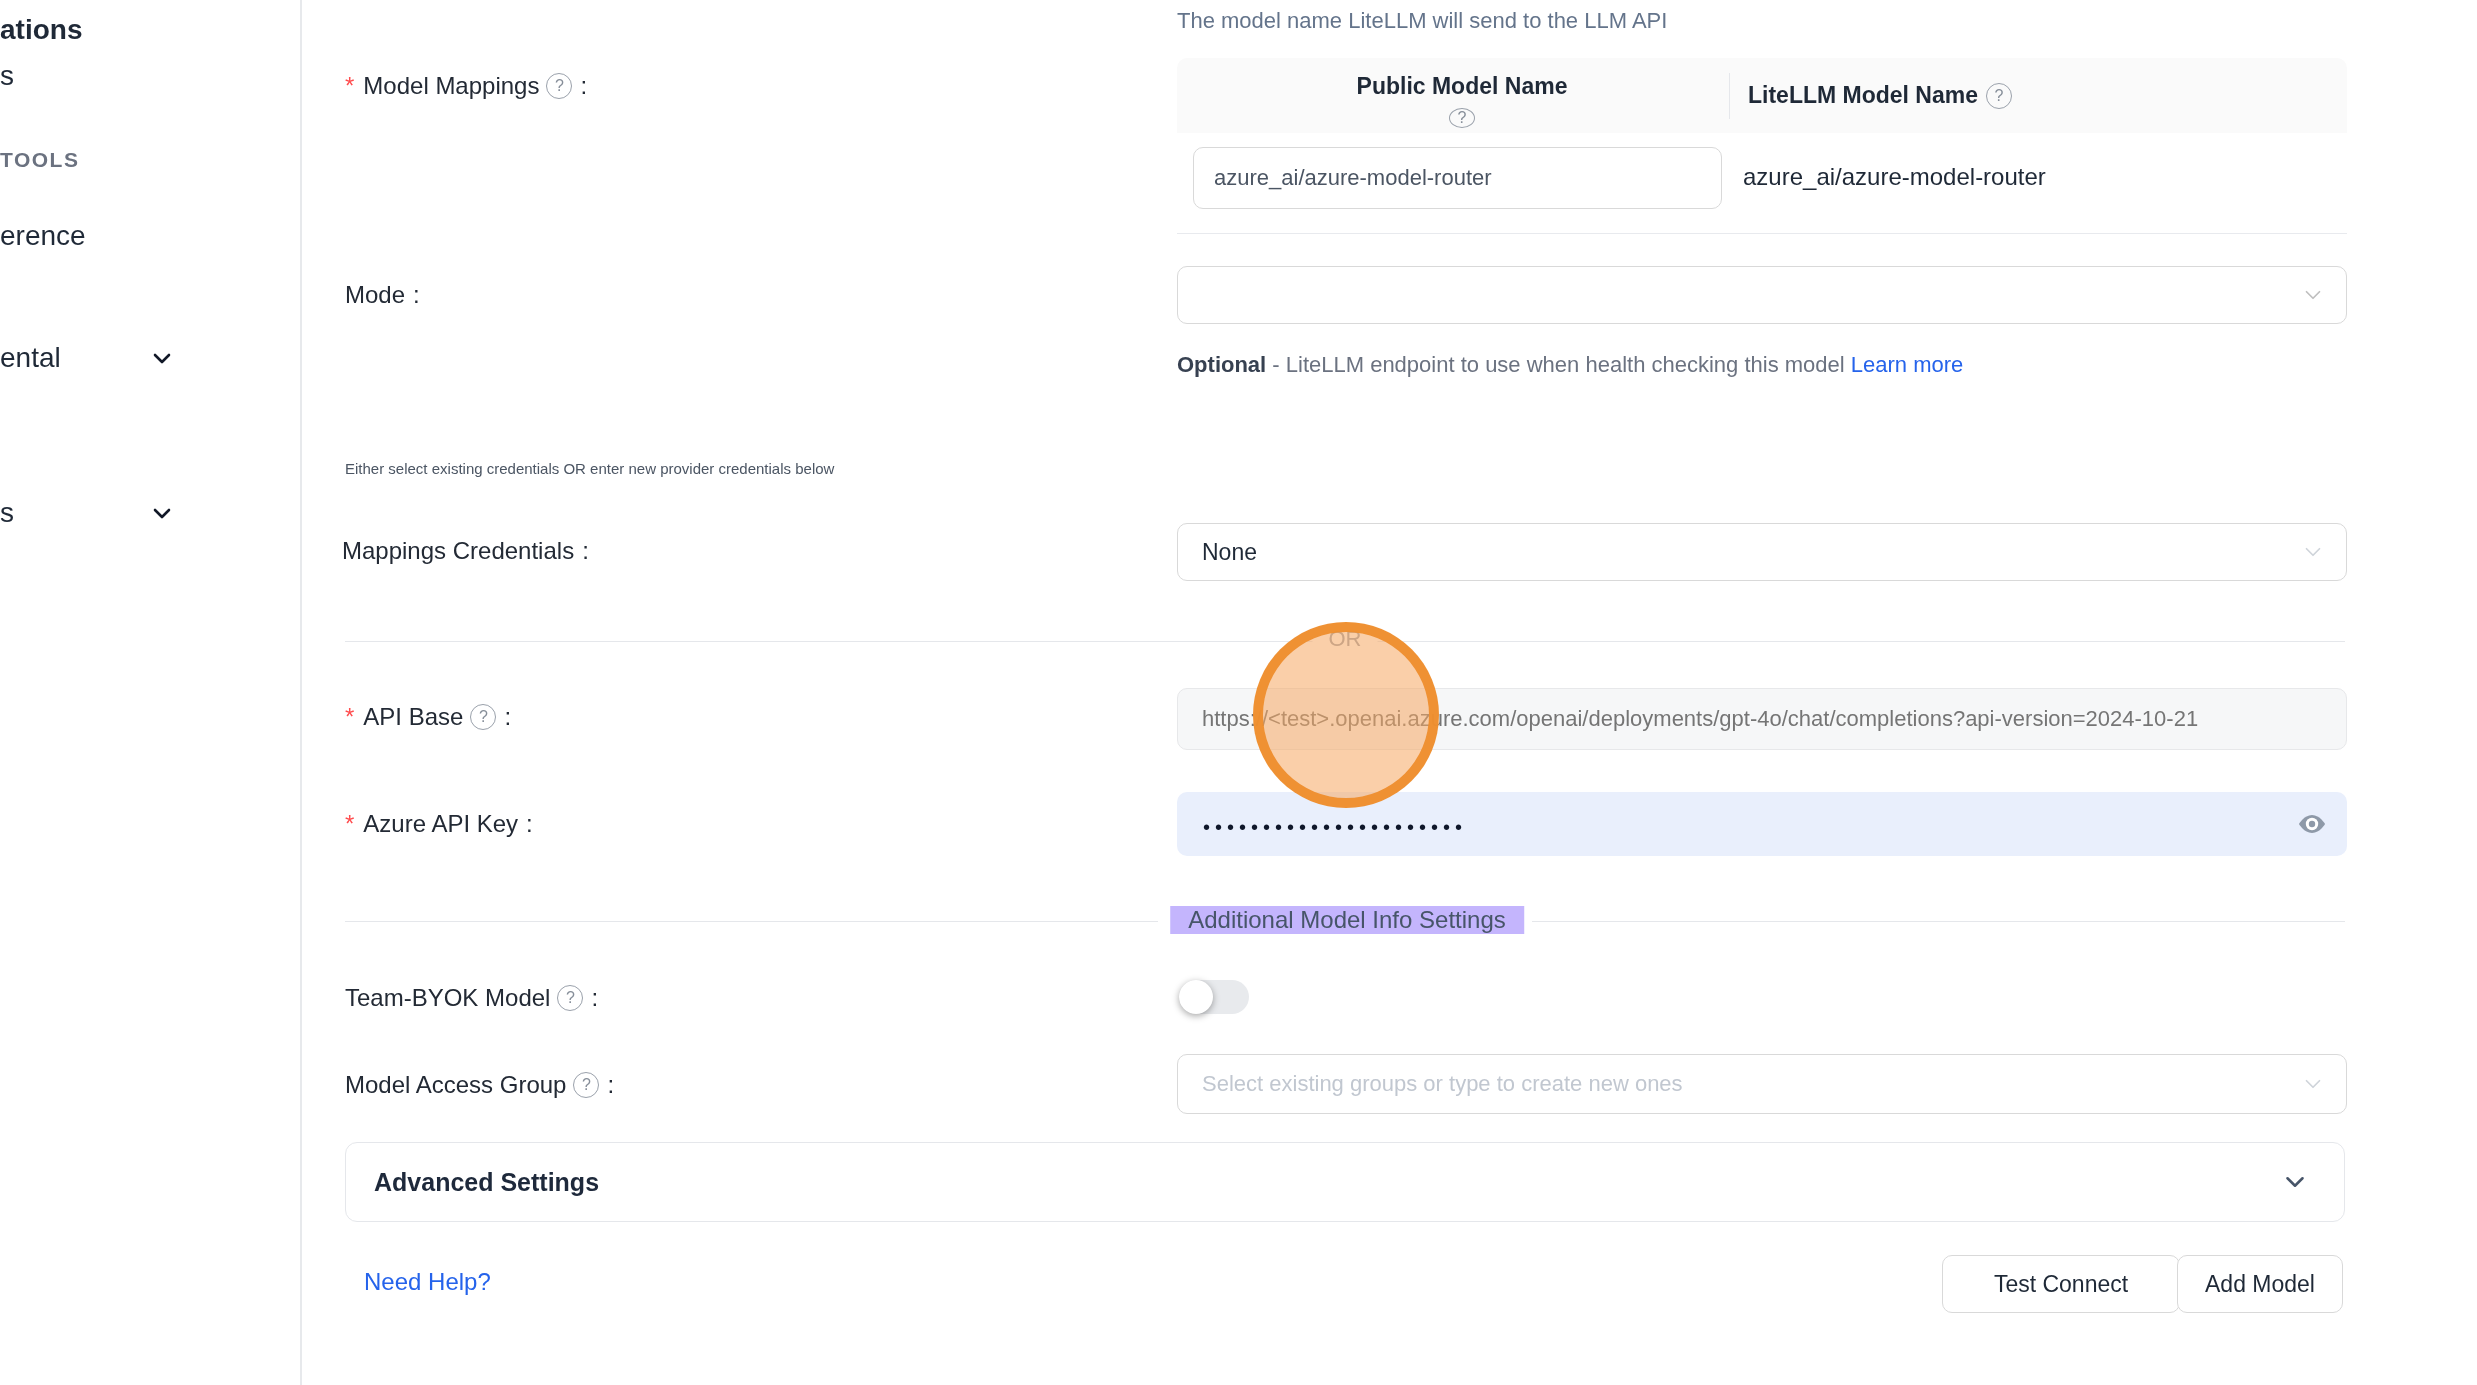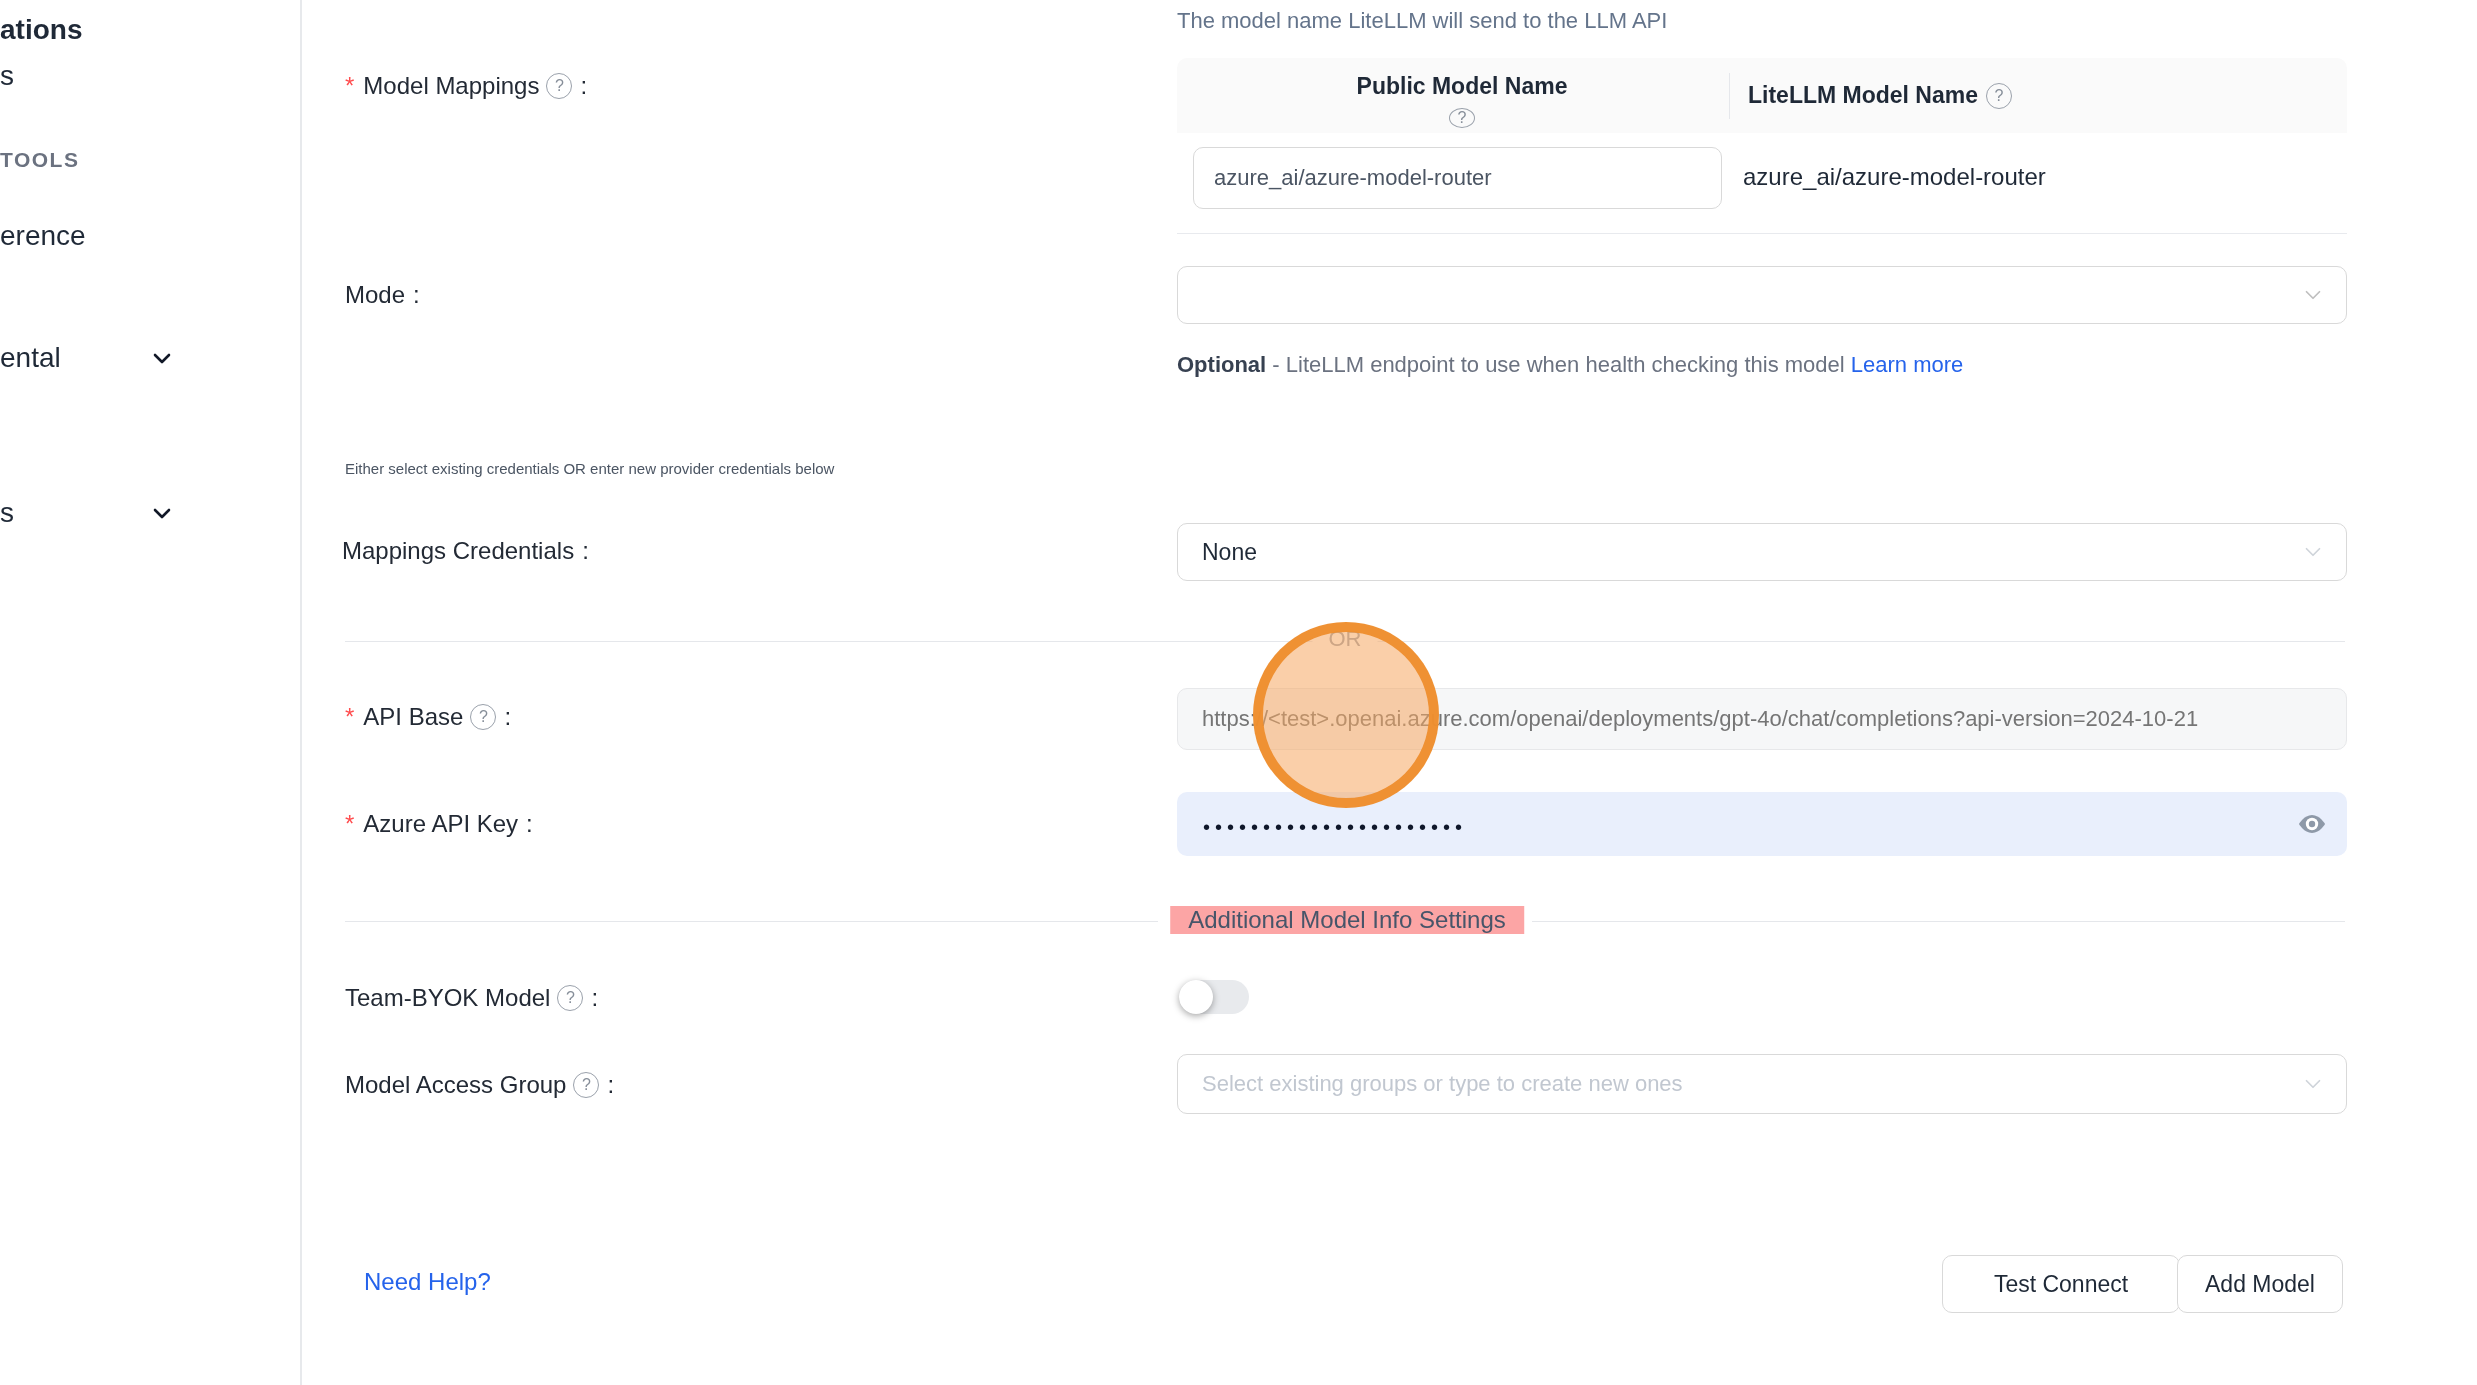--- a/index.html
+++ b/index.html
@@ -46,21 +46,21 @@
   .opt-help b { color:#374151; font-weight:700; }
   .link { color:#2563eb; text-decoration:none; cursor:pointer; }
 
   
   .or-line { position:absolute; left:345px; top:641px; width:2000px; height:1px; background:#e5e7eb; }
   .or-badge { position:absolute; left:1345px; top:626px; transform:translateX(-50%); background:#fff; padding:0 16px;
               font-size:22px; color:#9ca3af; }
 
   
   .sec-line { position:absolute; top:921px; height:1px; background:#e5e7eb; }
-  .sec-title { position:absolute; top:906px; left:1347px; transform:translateX(-50%); font-size:24px; color:#475569; white-space:nowrap; background:#fca5a5; padding:0 18px; }
+  .sec-title { position:absolute; top:906px; left:1347px; transform:translateX(-50%); font-size:24px; color:#475569; white-space:nowrap; background:#c4b5fd; padding:0 18px; }
 
   
   .toggle { position:absolute; left:1179px; top:980px; width:70px; height:34px; background:#e8eaed; border-radius:17px; cursor:pointer; }
   .toggle .knob { position:absolute; left:0; top:0; width:34px; height:34px; background:#fff; border-radius:50%;
                   box-shadow:0 2px 7px rgba(0,0,0,.35); }
 
   
   .adv-panel { position:absolute; left:345px; top:1142px; width:2000px; height:80px; border:1px solid #e5e7eb; border-radius:12px;
                display:flex; align-items:center; cursor:pointer; background:#fff; }
   .adv-title { font-size:25px; font-weight:700; color:#1e293b; padding-left:28px; }
@@ -198,20 +198,26 @@
     <span class="qicon">?</span>
     <span class="colon">:</span>
   </div>
   <div class="select" style="left:1177px; top:1054px; width:1170px; height:60px;">
     <span class="sel-text placeholder">Select existing groups or type to create new ones</span>
     <svg class="sel-chev" viewBox="0 0 24 24">
       <polyline points="6 9 12 15 18 9" fill="none" stroke="#cfd4da" stroke-width="1.6" stroke-linecap="round" stroke-linejoin="round"></polyline>
     </svg>
   </div>
 
+  <div class="adv-panel">
+    <div class="adv-title">Advanced Settings</div>
+    <svg class="adv-chev" viewBox="0 0 24 24">
+      <polyline points="6 9 12 15 18 9" fill="none" stroke="#475569" stroke-width="2" stroke-linecap="round" stroke-linejoin="round"></polyline>
+    </svg>
+  </div>
 
   <a class="link need-help">Need Help?</a>
   <button class="btn" style="left:1942px; width:238px;">Test Connect</button>
   <button class="btn" style="left:2177px; width:166px;">Add Model</button>
 
   <div class="highlight-circle"></div>
 
 </div>
 
 </body></html>

